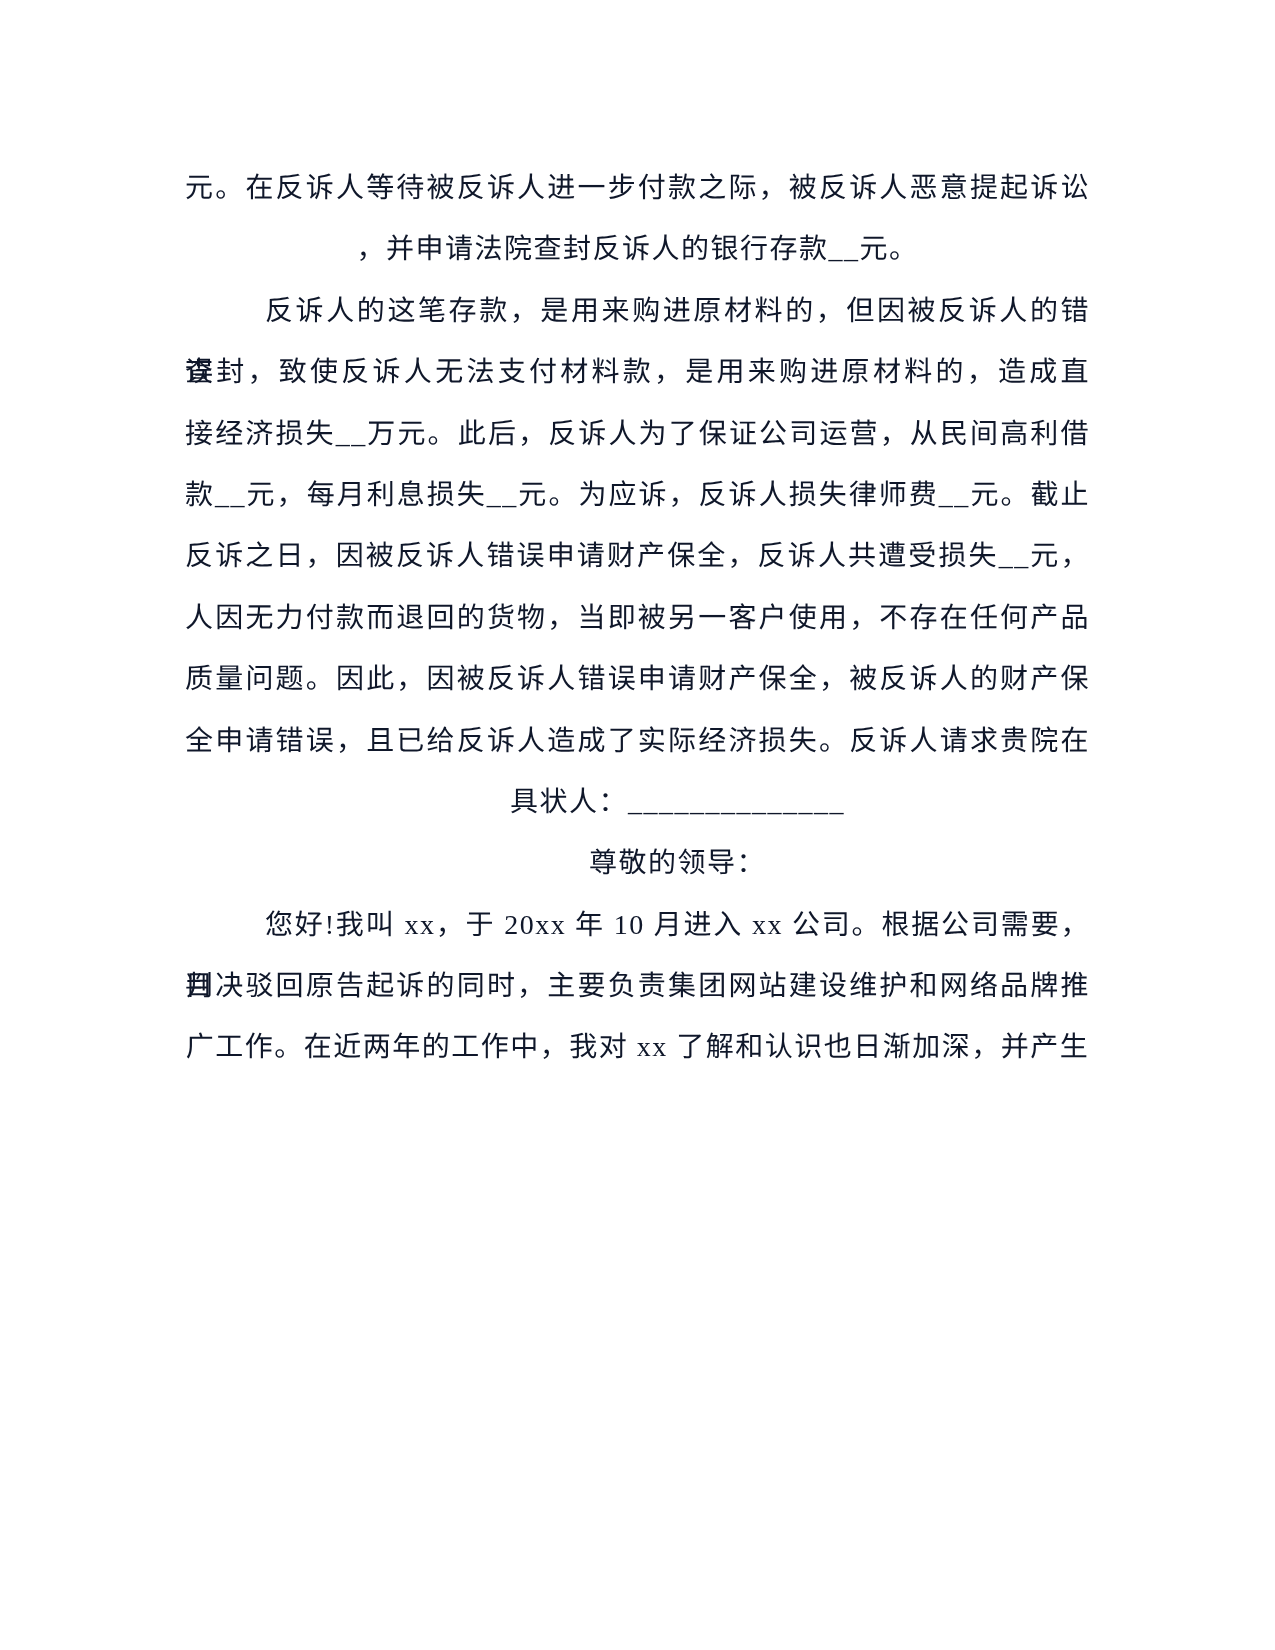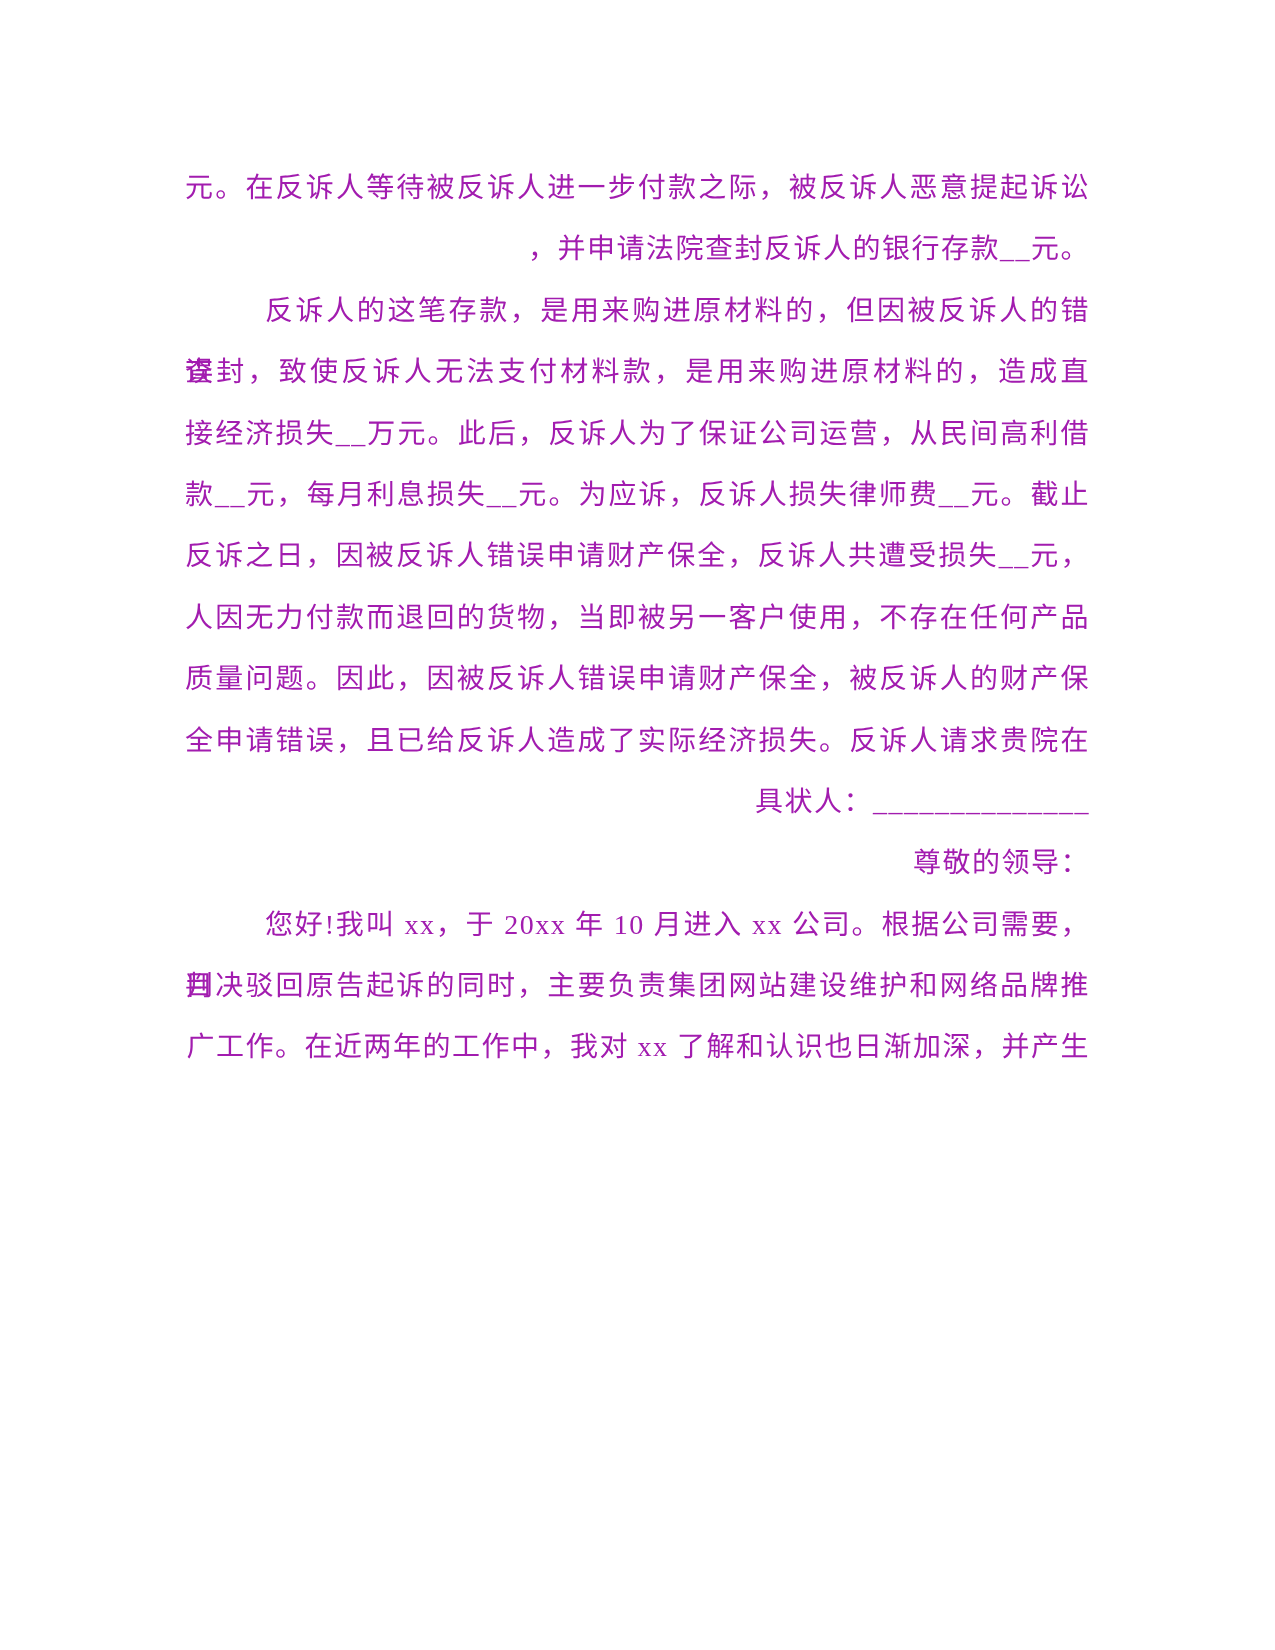--- a/index.html
+++ b/index.html
@@ -15,28 +15,28 @@
     margin: 0 auto;
     overflow: hidden;
   }
   .doc-body {
     position: absolute;
     left: 185px;
     top: 157px;
     width: 905px;
     font-family: "Liberation Serif", "DejaVu Serif", serif;
     font-size: 28px;
-    color: #a21caf;
+    color: #0f172a;
     letter-spacing: 1.5px;
     font-weight: 400;
   }
   .line {
     height: 61.4px;
     line-height: 61.4px;
-    text-align: right;
+    text-align: center;
     overflow: visible;
   }
   .line.just {
     text-align: justify;
     text-align-last: justify;
     text-justify: inter-character;
   }
   .line.ind {
     text-indent: 80px;
   }

